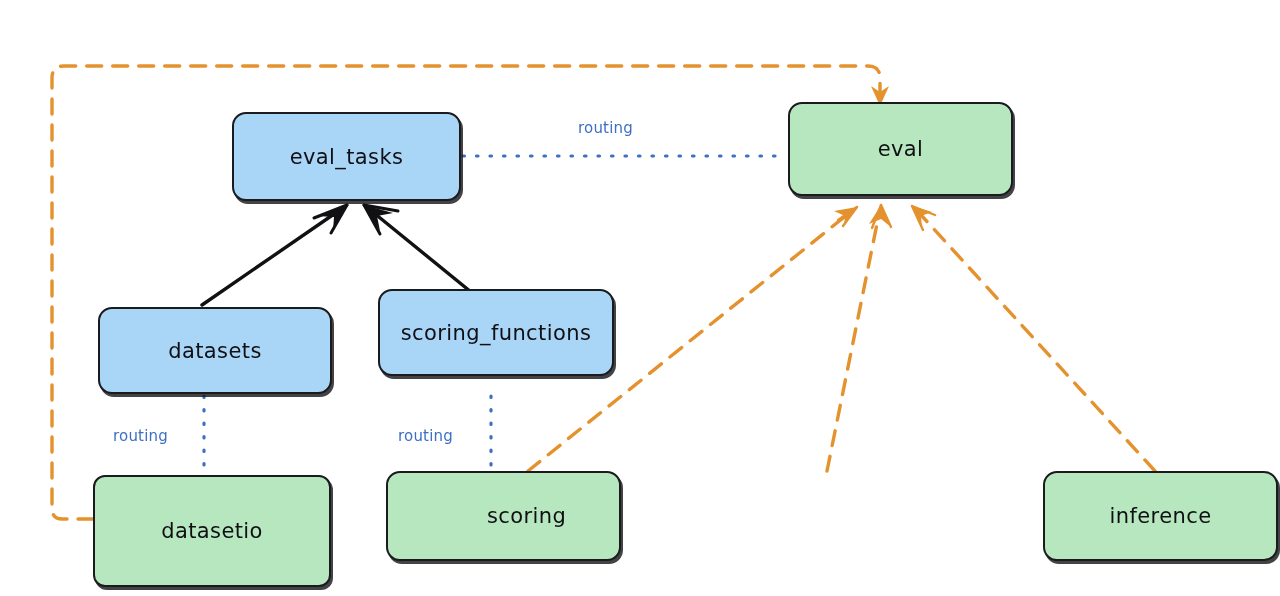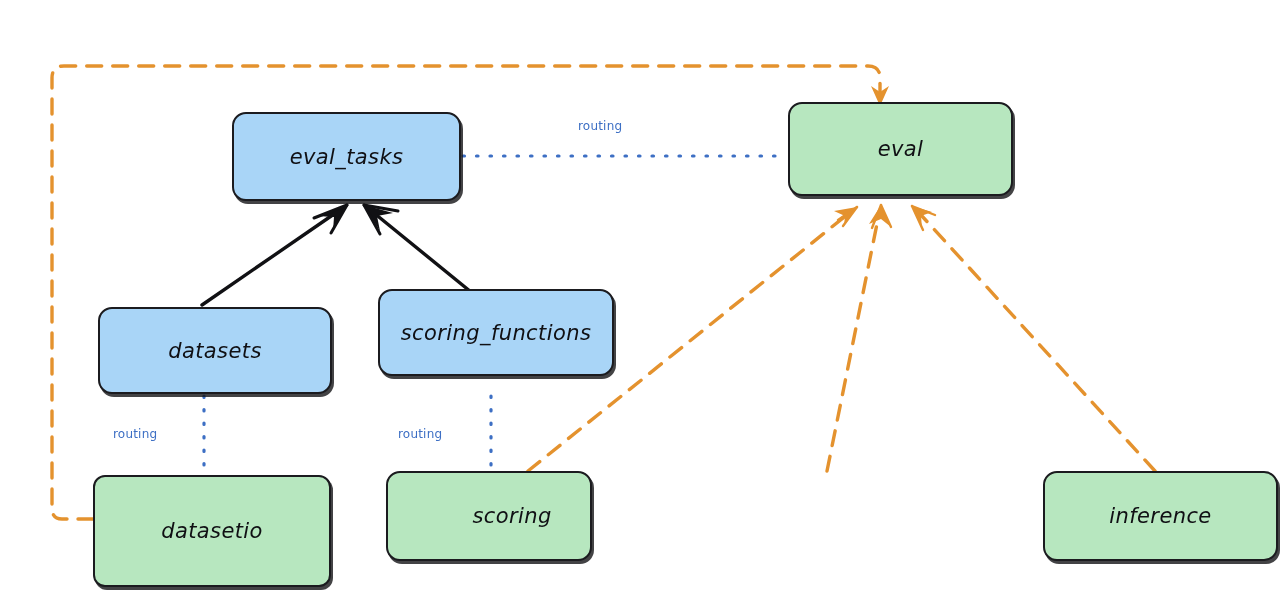--- a/index.html
+++ b/index.html
@@ -35,29 +35,28 @@
     align-items: center;
     justify-content: center;
     box-shadow: 2px 3px 0 rgba(20,20,22,0.80);
   }
   .node .node-label {
     font-family: "DejaVu Sans", sans-serif;
     font-size: 21px;
     letter-spacing: 0.4px;
     color: #101014;
     white-space: nowrap;
-    font-style: italic;
   }
   .node.blue  { background: #a9d5f7; }
   .node.green { background: #b7e7bf; }
 
   .edge-label {
     position: absolute;
     font-family: "DejaVu Sans", sans-serif;
-    font-size: 12px;
+    font-size: 15px;
     color: #3d6fc4;
     white-space: nowrap;
     letter-spacing: 0.2px;
   }
 </style>
 </head>
 <body>
 
 <div id="canvas">
 
@@ -129,21 +128,21 @@
   </div>
 
   <div class="node blue" style="left:378px; top:289px; width:236px; height:87px;">
     <span class="node-label">scoring_functions</span>
   </div>
 
   <div class="node green" style="left:93px; top:475px; width:238px; height:112px;border-radius:12px;">
     <span class="node-label">datasetio</span>
   </div>
 
-  <div class="node green" style="left:386px; top:471px; width:206px; height:90px;padding-left:46px;">
+  <div class="node green" style="left:386px; top:471px; width:235px; height:90px;padding-left:46px;">
     <span class="node-label">scoring</span>
   </div>
 
 
   <div class="node green" style="left:1027px; top:471px; width:235px; height:90px;margin-left:16px;">
     <span class="node-label">inference</span>
   </div>
 
   <div class="edge-label" style="left:578px; top:119px;">routing</div>
 

